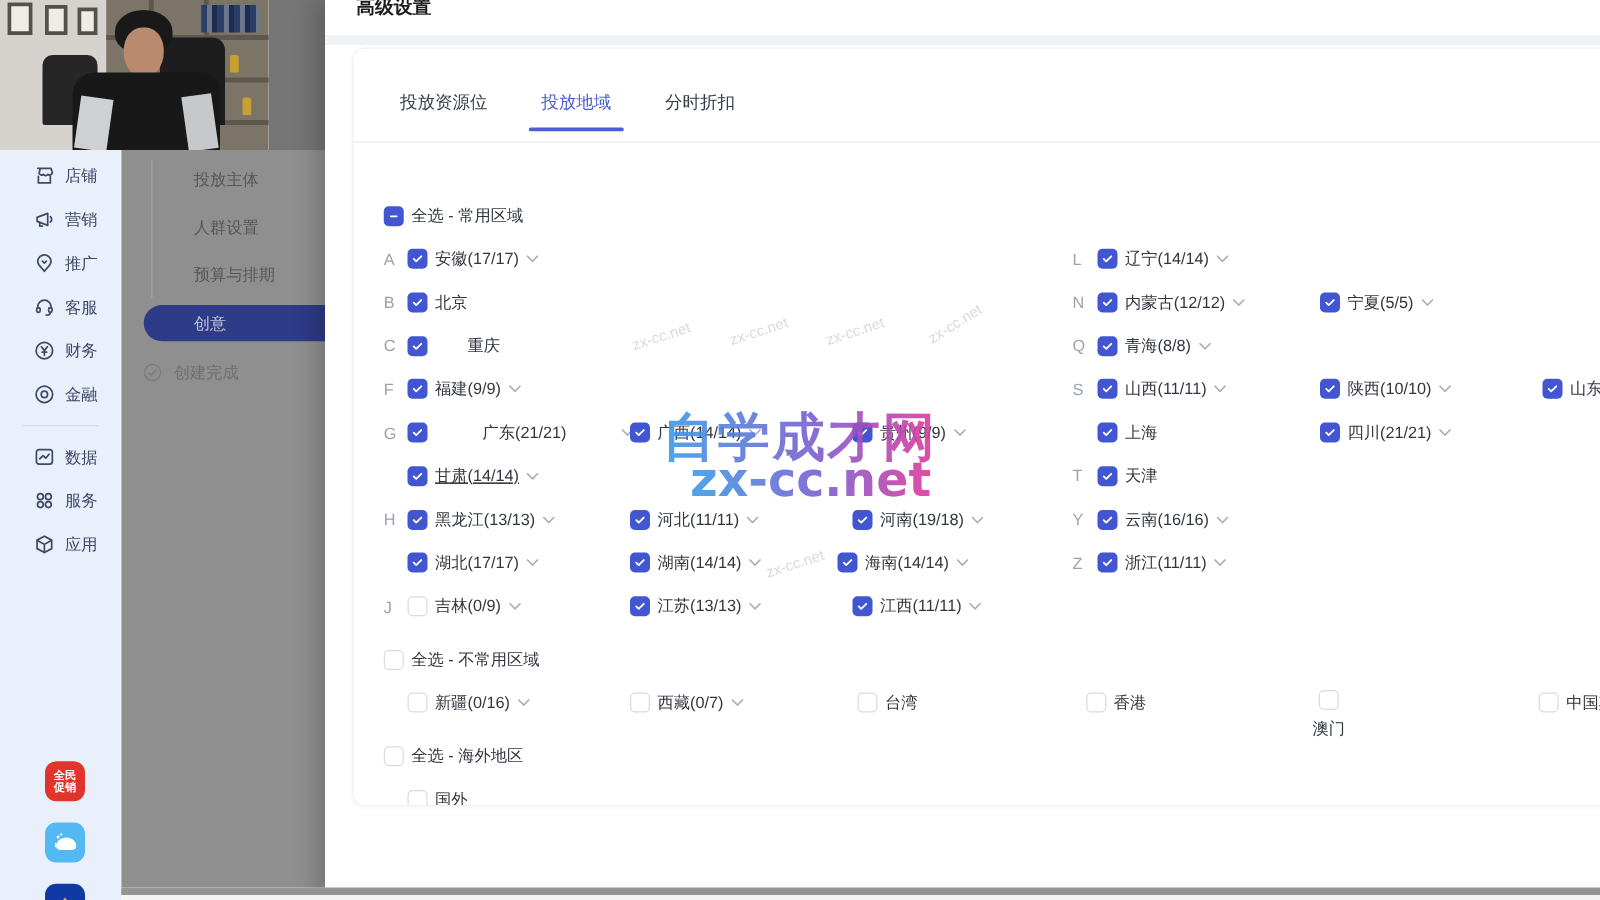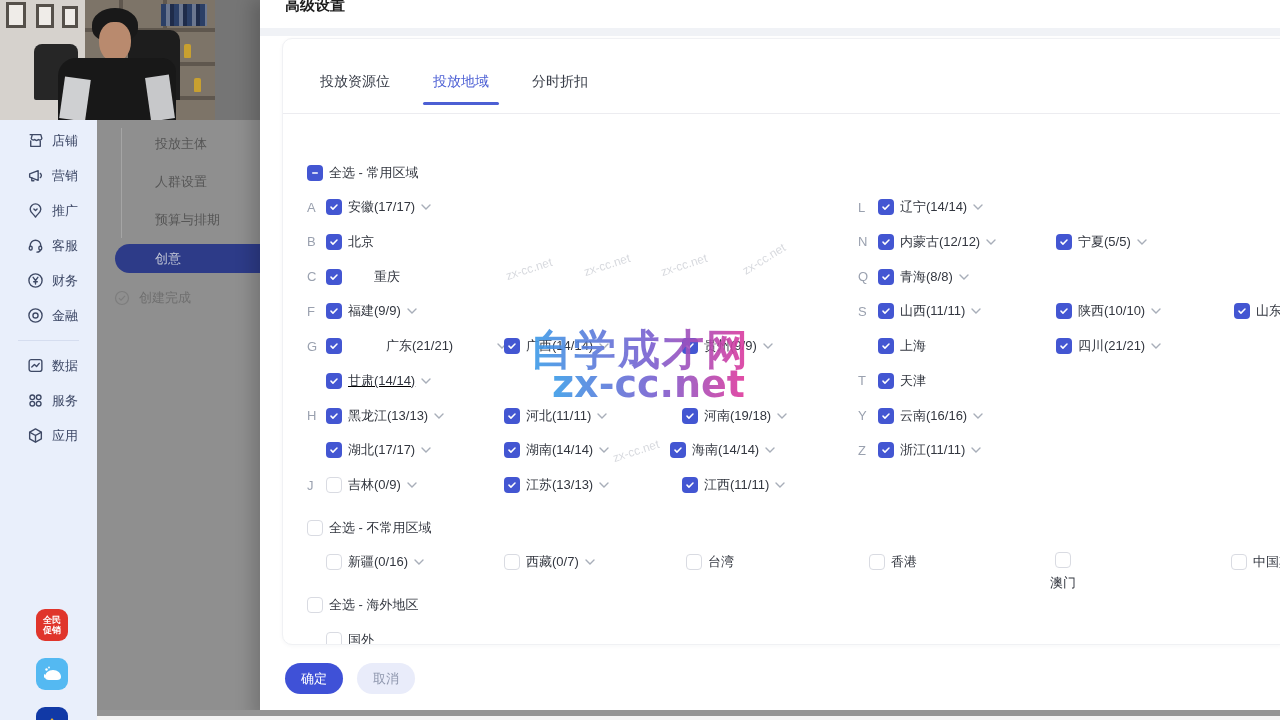--- a/index.html
+++ b/index.html
@@ -689,24 +689,20 @@
           <span class="cbx off"></span>
           <span class="lbl">中国其</span>
         </div>
         <div class="region-item" style="left: 43px; top: 515px;">
           <span class="cbx off"></span>
           <span class="lbl">国外</span>
         </div>
       </div>
   </div>
 
-  <div class="footer">
-    <button class="btn btn-confirm">确定</button>
-    <button class="btn btn-cancel">取消</button>
-  </div>
 </div>
 
 <div class="bottom-bar"></div>
 <div class="bottom-strip"></div>
 
 <div class="wm-main wm1">自学成才网</div>
 <div class="wm-main wm2">zx-cc.net</div>
 <div class="wm-tiny" style="left:505px;top:262px;">zx-cc.net</div>
 <div class="wm-tiny" style="left:583px;top:258px;">zx-cc.net</div>
 <div class="wm-tiny" style="left:660px;top:258px;">zx-cc.net</div>

